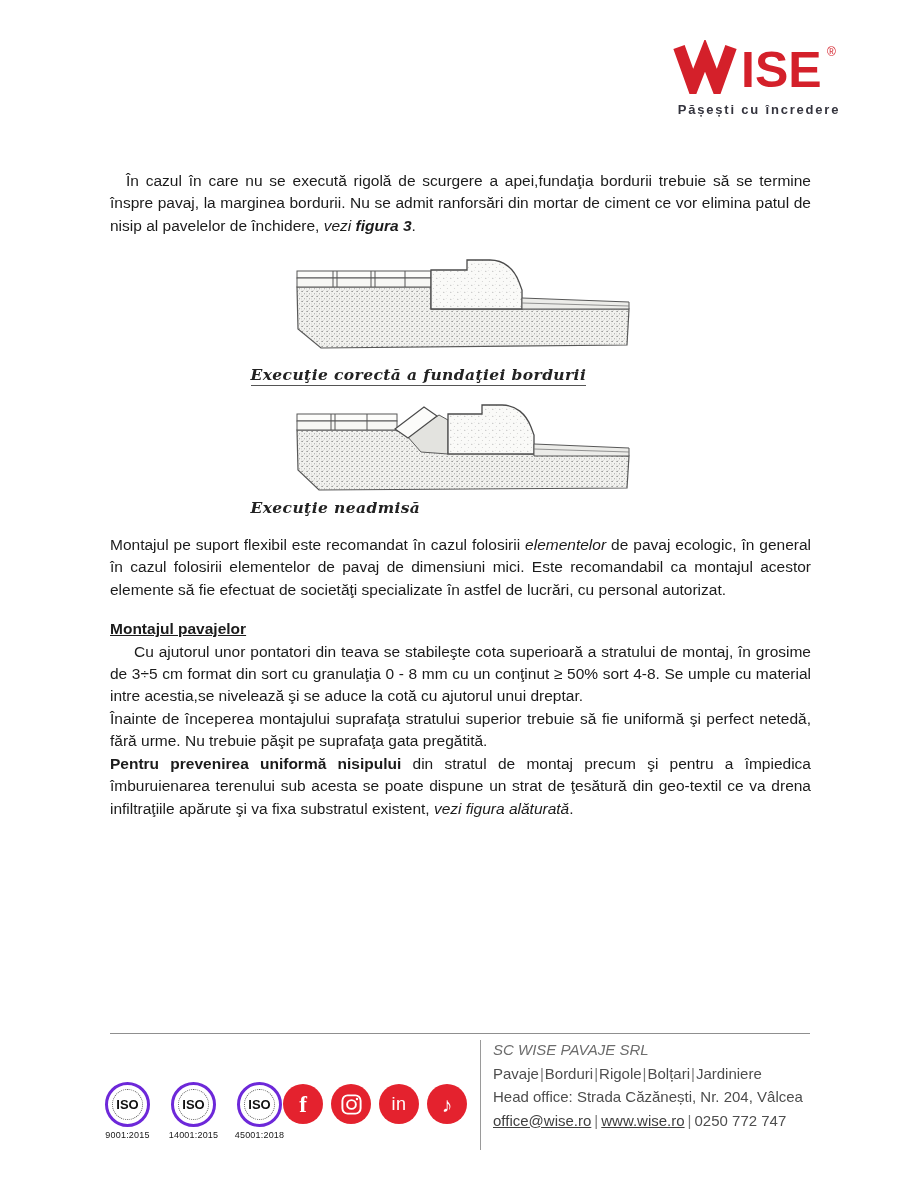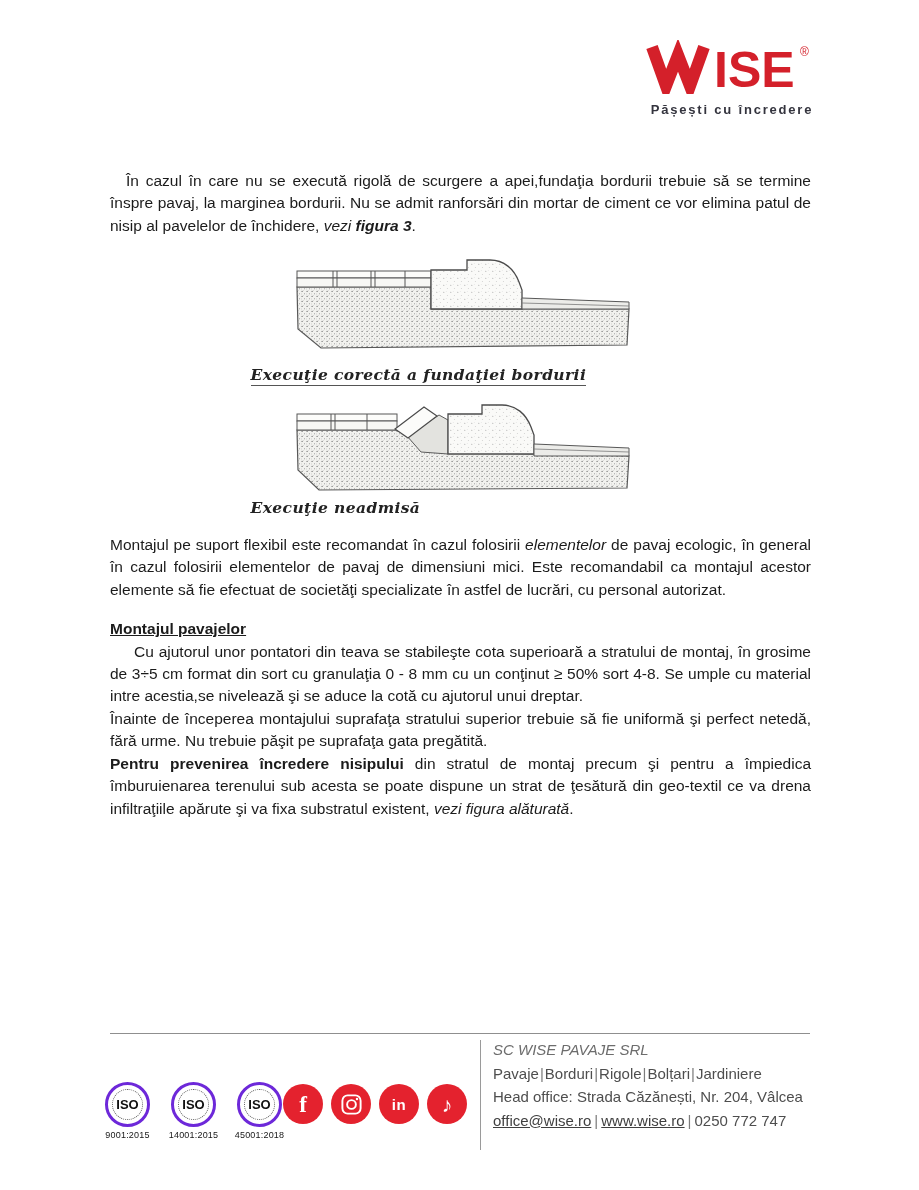--- a/index.html
+++ b/index.html
@@ -1,21 +1,21 @@
 <!DOCTYPE html>
 <html><head>
 <meta charset="utf-8">
 <style>
   * { margin:0; padding:0; box-sizing:border-box; }
   html,body { background:#ffffff; }
   body { font-family:"Liberation Sans", sans-serif; }
   .page { position:relative; width:919px; height:1190px; background:#ffffff; overflow:hidden; color:#1b1b1b; }
 
   
-  .logo-block { position:absolute; top:40px; left:644px; width:176px; }
+  .logo-block { position:absolute; top:40px; left:671px; width:176px; }
   .logo-svg { display:block; }
   .tagline { margin-top:8px; font-size:13px; font-weight:600; letter-spacing:1.8px; color:#34343e; text-align:center; white-space:nowrap; }
 
   
   .content { position:absolute; left:110px; top:170px; width:701px; font-size:15.5px; line-height:22.4px; text-align:justify; color:#1b1b1b; }
   .content p { margin:0; }
   .indent1 { text-indent:16px; }
   .indent2 { text-indent:24px; }
   .it { font-style:italic; }
   .bd { font-weight:bold; }
@@ -34,21 +34,21 @@
   .footer-rule { position:absolute; left:110px; top:0; width:700px; height:1px; background:#8f8f8f; }
   .iso-group { position:absolute; left:101px; top:49px; display:flex; gap:13px; }
   .iso-badge { width:53px; text-align:center; }
   .iso-circle { position:relative; width:45px; height:45px; margin:0 auto; border:3px solid #6d28d9; border-radius:50%; display:flex; align-items:center; justify-content:center; background:#fff; }
   .iso-circle::before { content:""; position:absolute; inset:4px; border:1px dotted #666; border-radius:50%; }
   .iso-text { position:relative; font-size:13px; font-weight:bold; color:#111; background:#fff; padding:0 1px; }
   .iso-cert { margin-top:3px; font-size:9px; color:#161616; letter-spacing:0.2px; white-space:nowrap; }
   .social-group { position:absolute; left:283px; top:51px; display:flex; gap:8px; }
   .social { width:40px; height:40px; border-radius:50%; background:#e4222e; color:#ffffff; display:flex; align-items:center; justify-content:center; cursor:pointer; }
   .glyph-f { font-size:23px; font-weight:bold; font-family:"Liberation Serif", serif; line-height:1; }
-  .glyph-in { font-size:15px; font-weight:bold; letter-spacing:0.5px; line-height:1; }
+  .glyph-in { font-size:18px; font-weight:normal; letter-spacing:0.5px; line-height:1; }
   .glyph-note { font-size:21px; font-weight:bold; line-height:1; }
   .v-divider { position:absolute; left:480px; top:7px; width:1px; height:110px; background:#9a9a9a; }
   .footer-text { position:absolute; left:493px; top:5px; line-height:23.5px; white-space:nowrap; }
   .company { font-style:italic; color:#6d6d6d; }
   .services, .head-office, .contact { color:#4e4e4e; }
   .sep { color:#7c7c7c; padding:0 3px; }
   .sep-tight { color:#7c7c7c; padding:0 1px; }
   .link { color:#3f3f3f; text-decoration:underline; cursor:pointer; }
 </style>
 </head>
@@ -137,21 +137,21 @@
     </figure>
 
     <p><span>Montajul pe suport flexibil este recomandat în cazul folosirii </span><span class="it">elementelor</span><span> de pavaj ecologic, în general în cazul folosirii elementelor de pavaj de dimensiuni mici. Este recomandabil ca montajul acestor elemente să fie efectuat de societăţi specializate în astfel de lucrări, cu personal autorizat.</span></p>
 
     <h2 class="section-heading">Montajul pavajelor</h2>
 
     <p class="indent2">Cu ajutorul unor pontatori din teava se stabileşte cota superioară a stratului de montaj, în grosime de 3÷5 cm format din sort cu granulaţia 0 - 8 mm cu un conţinut ≥ 50% sort 4-8. Se umple cu material intre acestia,se nivelează şi se aduce la cotă cu ajutorul unui dreptar.</p>
 
     <p>Înainte de începerea montajului suprafaţa stratului superior trebuie să fie uniformă şi perfect netedă, fără urme. Nu trebuie păşit pe suprafaţa gata pregătită.</p>
 
-    <p><span class="bd">Pentru prevenirea încredere nisipului</span><span> din stratul de montaj precum şi pentru a împiedica îmburuienarea terenului sub acesta se poate dispune un strat de ţesătură din geo-textil ce va drena infiltraţiile apărute şi va fixa substratul existent, </span><span class="it">vezi figura alăturată</span><span>.</span></p>
+    <p><span class="bd">Pentru prevenirea uniformă nisipului</span><span> din stratul de montaj precum şi pentru a împiedica îmburuienarea terenului sub acesta se poate dispune un strat de ţesătură din geo-textil ce va drena infiltraţiile apărute şi va fixa substratul existent, </span><span class="it">vezi figura alăturată</span><span>.</span></p>
 
   </main>
 
   <footer class="footer">
     <div class="footer-rule"></div>
 
     <div class="iso-group">
       <div class="iso-badge">
         <div class="iso-circle">
             <span class="iso-text">ISO</span>

